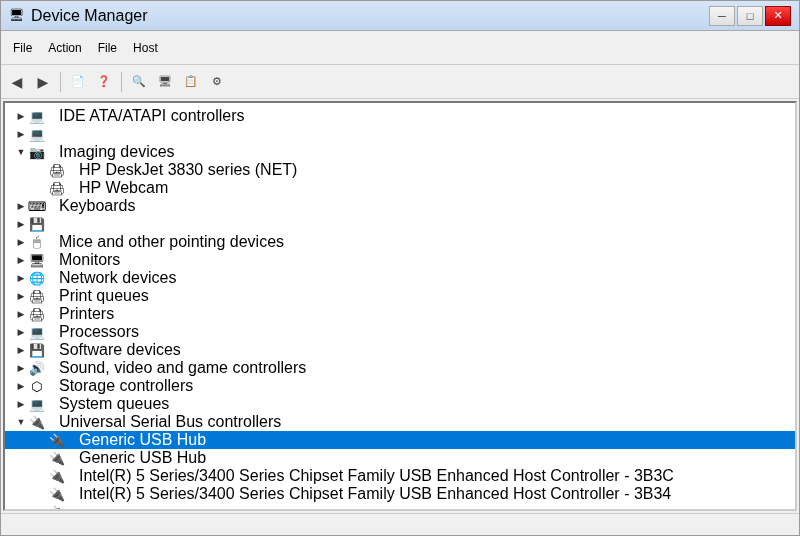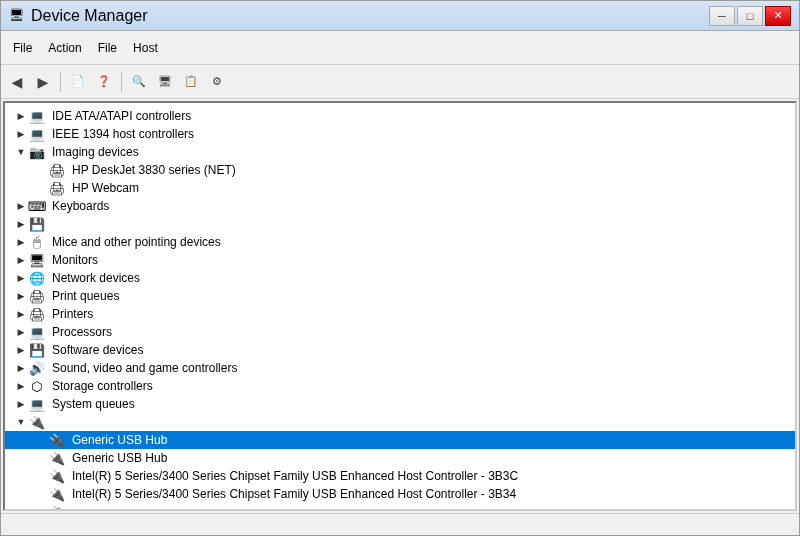--- a/index.html
+++ b/index.html
@@ -175,23 +175,23 @@
       width: 16px;
       height: 16px;
       display: inline-flex;
       align-items: center;
       justify-content: center;
       font-size: 13px;
       flex-shrink: 0;
       margin-right: 2px;
     }
     .item-text {
-      font-size: 12px;
+      font-size: 16px;
       color: #000;
-      margin-left: 5px;
+      margin-left: 12px;
     }
 
     
     .tree-panel::-webkit-scrollbar { width: 16px; }
     .tree-panel::-webkit-scrollbar-track { background: #f0f0f0; border-left: 1px solid #ccc; }
     .tree-panel::-webkit-scrollbar-thumb { background: #c0c0c0; border: 1px solid #999; }
     .tree-panel::-webkit-scrollbar-button { background: #e0e0e0; border: 1px solid #aaa; height: 16px; }
 
     
     .status-bar {
@@ -247,21 +247,20 @@
 
       <div class="tree-item indent1">
         <span class="expand-arrow collapsed"></span>
         <span class="item-icon">💻</span>
         <span class="item-text">IDE ATA/ATAPI controllers</span>
       </div>
 
       <div class="tree-item indent1">
         <span class="expand-arrow collapsed"></span>
         <span class="item-icon">💻</span>
-        <span class="item-text">IEEE 1394 host controllers</span>
       </div>
 
       <div class="tree-item indent1">
         <span class="expand-arrow expanded"></span>
         <span class="item-icon">📷</span>
         <span class="item-text">Imaging devices</span>
       </div>
       <div class="tree-item indent2">
         <span class="expand-arrow none"></span>
         <span class="item-icon">🖨</span>
@@ -340,20 +339,21 @@
 
       <div class="tree-item indent1">
         <span class="expand-arrow collapsed"></span>
         <span class="item-icon">💻</span>
         <span class="item-text">System queues</span>
       </div>
 
       <div class="tree-item indent1">
         <span class="expand-arrow expanded"></span>
         <span class="item-icon">🔌</span>
+        <span class="item-text">Universal Serial Bus controllers</span>
       </div>
 
       <div class="tree-item indent2 selected">
         <span class="expand-arrow none"></span>
         <span class="item-icon">🔌</span>
         <span class="item-text">Generic USB Hub</span>
       </div>
 
       <div class="tree-item indent2">
         <span class="expand-arrow none"></span>

